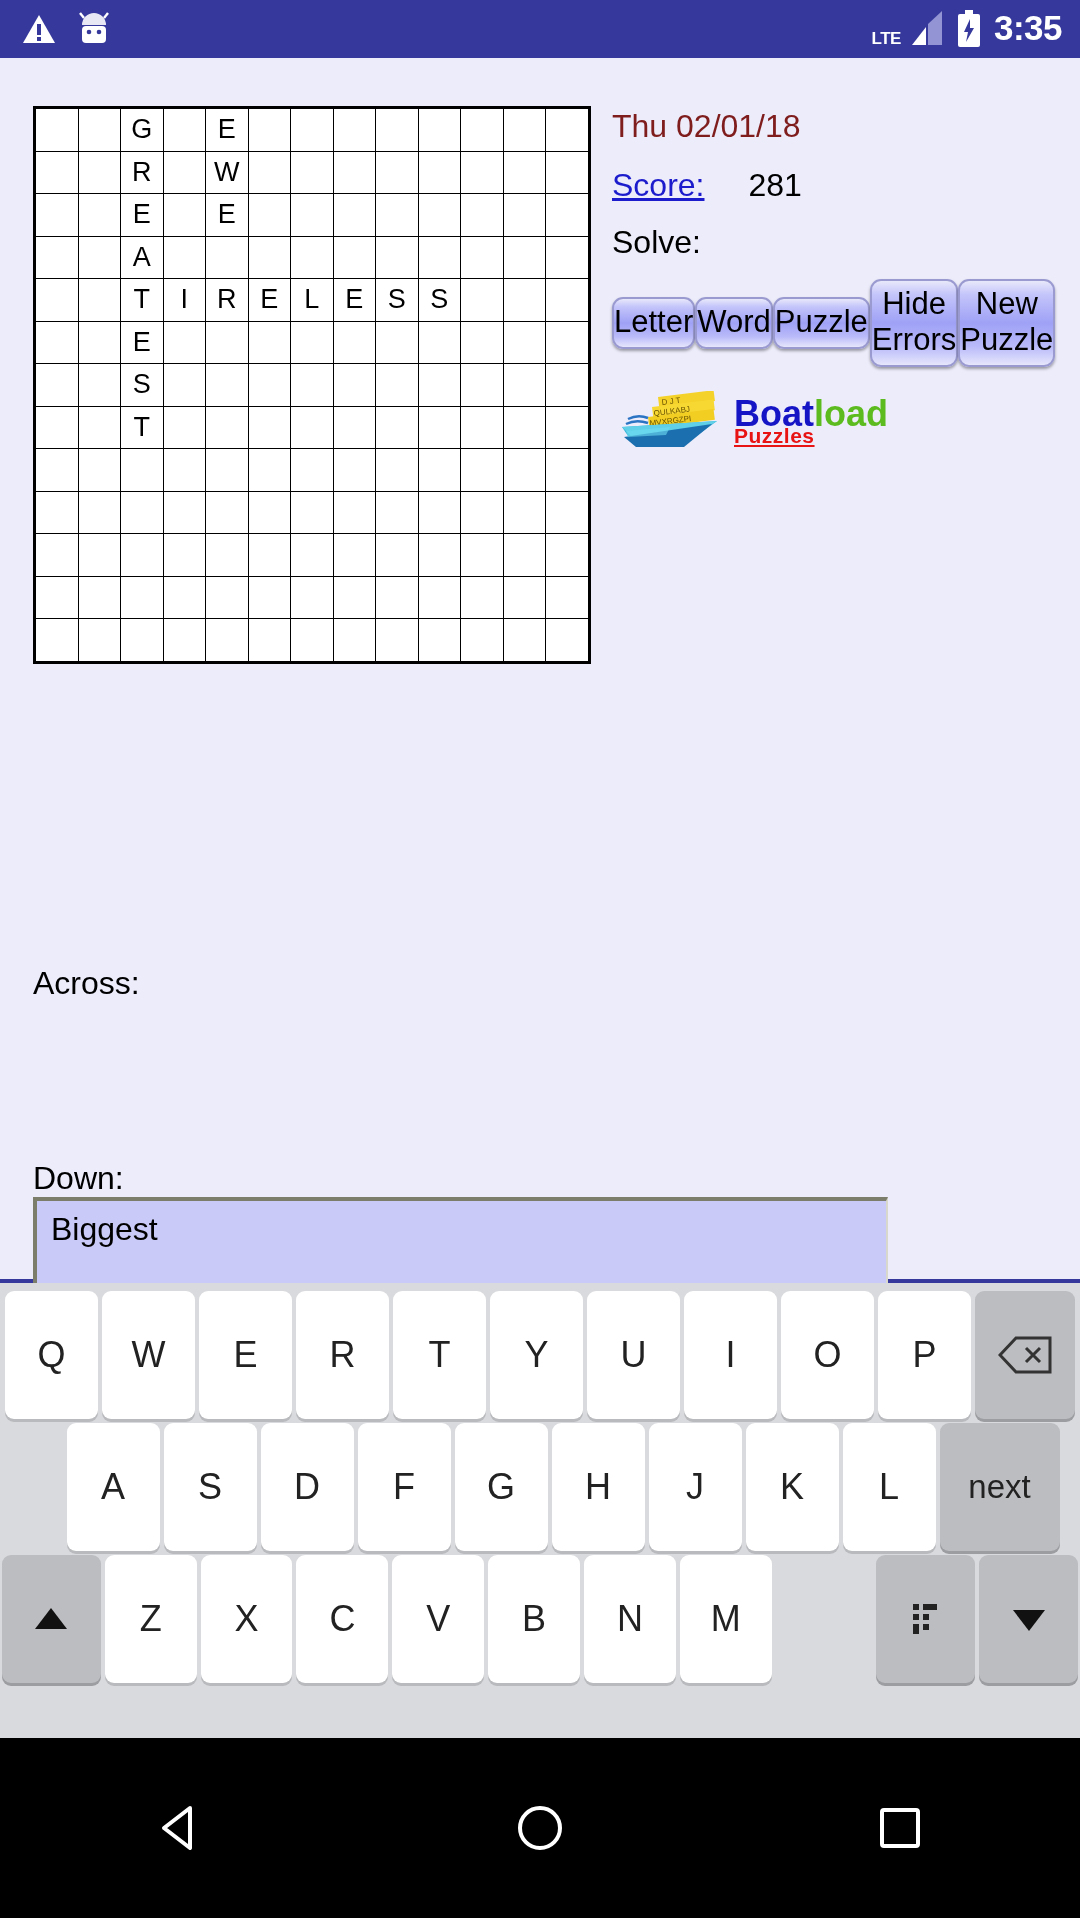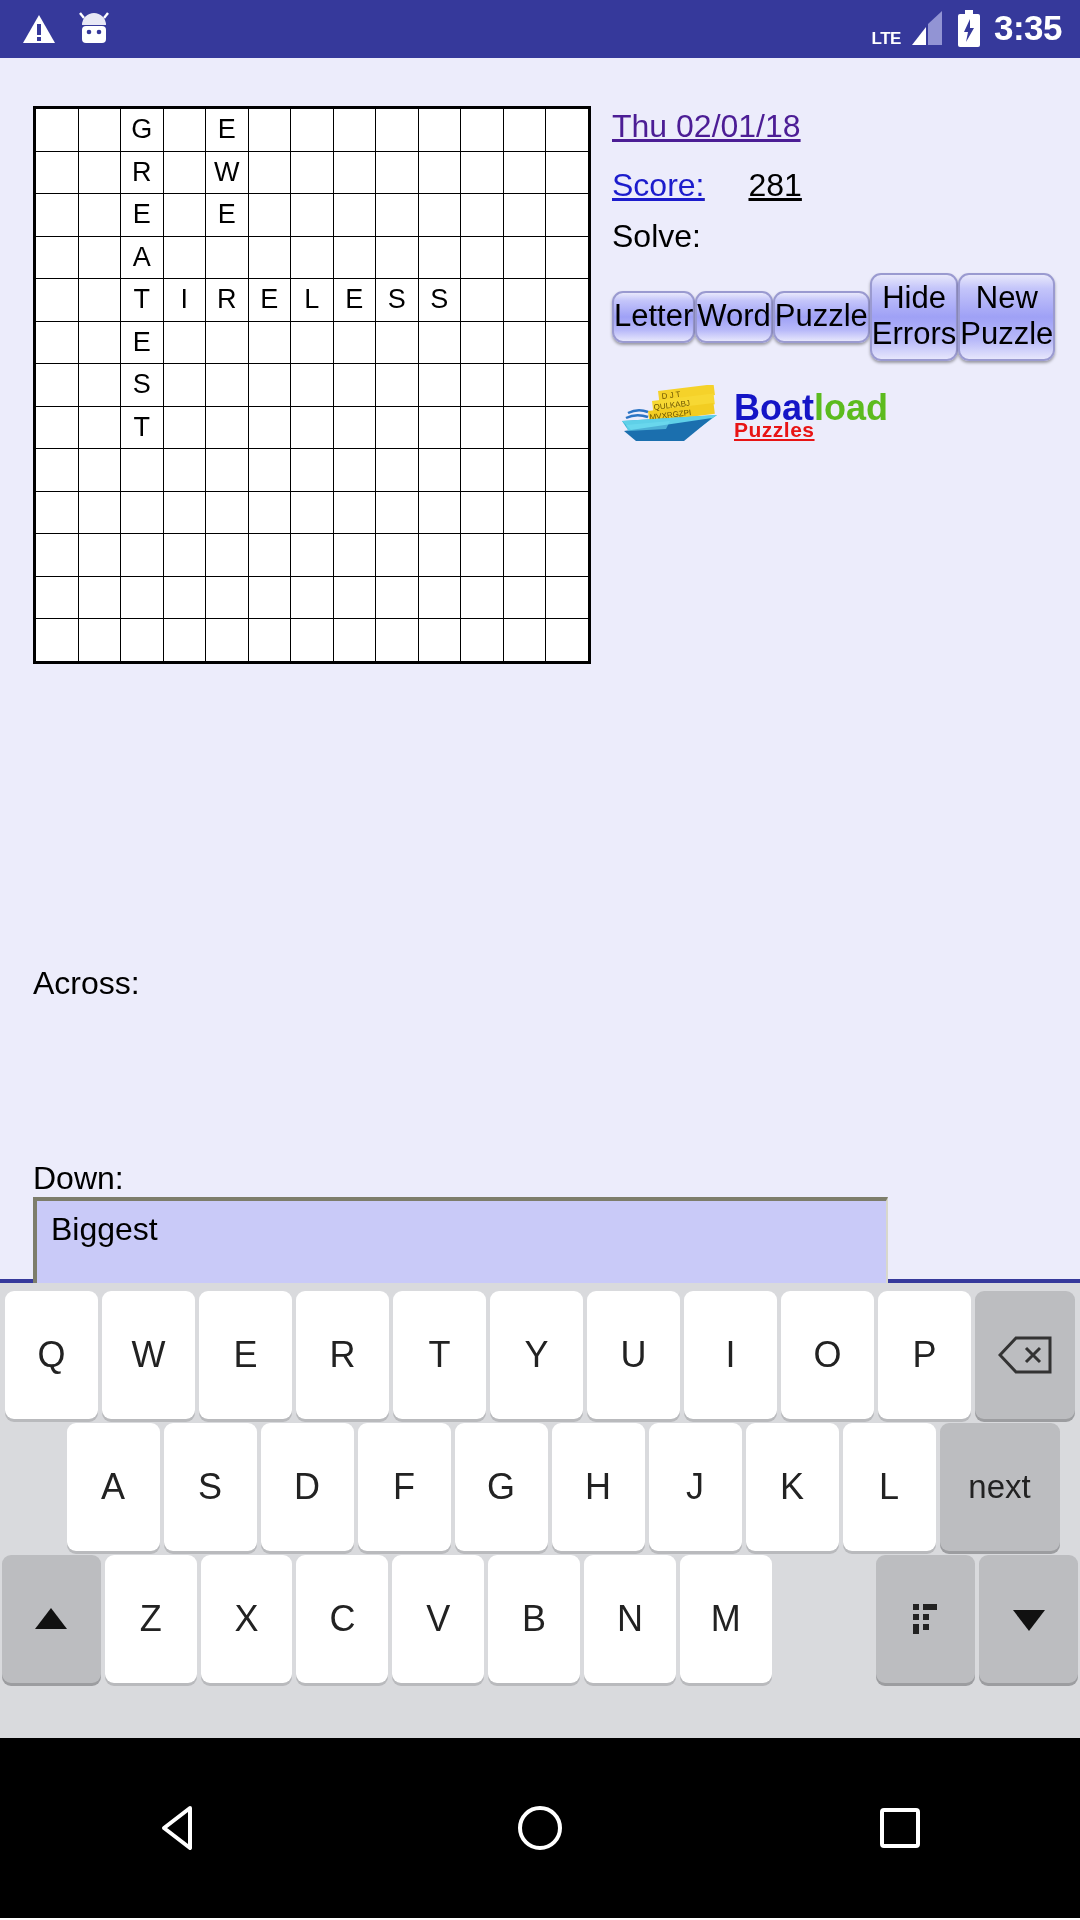--- a/index.html
+++ b/index.html
@@ -42,22 +42,22 @@
     font-size:27px;line-height:1;
     font-family:"Liberation Sans", sans-serif;
     padding:0;background:#ffffff;color:#000;
   }
   td.blk{background:#000000;}
   td.hl{background:#c9caf8;}
   td.cur{background:#a9abf4;}
   td.err{color:#fe0000;}
   
   #panel{position:absolute;left:612px;top:50px;width:450px;}
-  .p-date{font-size:32px;color:#4c1d95;margin-bottom:22px;text-decoration:underline;}
-  .p-scorerow{display:flex;align-items:flex-end;margin-bottom:14px;text-decoration:underline;}
+  .p-date{font-size:32px;color:#7f1d1d;margin-bottom:22px;}
+  .p-scorerow{display:flex;align-items:flex-end;margin-bottom:20px;}
   .p-score-lbl{font-size:32px;color:#1c1ccc;text-decoration:underline;}
   .p-score-val{font-size:32px;color:#000;margin-left:44px;}
   .p-solve{font-size:32px;color:#000;margin-bottom:18px;}
   .btnstack{display:flex;align-items:center;width:270px;}
   .xbtn{
     display:block;box-sizing:border-box;
     margin-bottom:16px;
     border-radius:11px;
     border:2px solid #9a9ad0;
     background:linear-gradient(to bottom,#e8e8fb 0%,#c4c5fa 16%,#9fa1f6 50%,#b9baf9 78%,#e6e6fc 100%);

